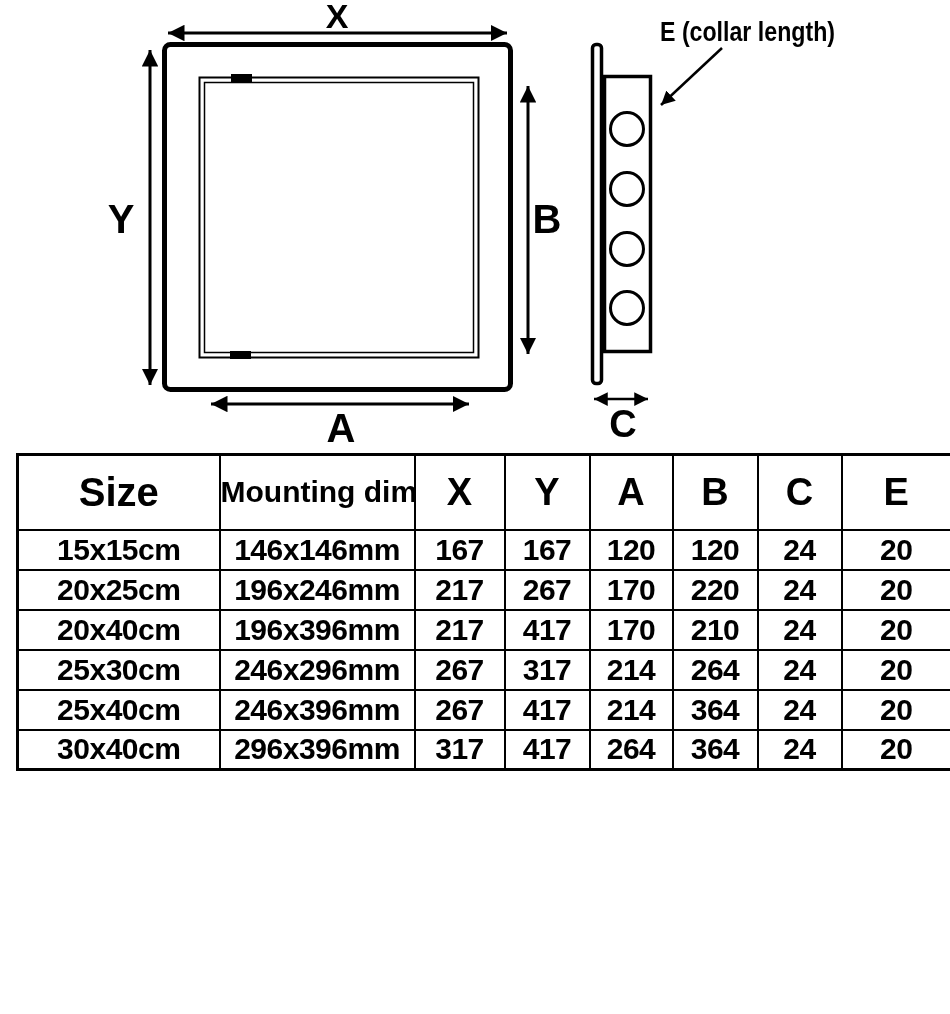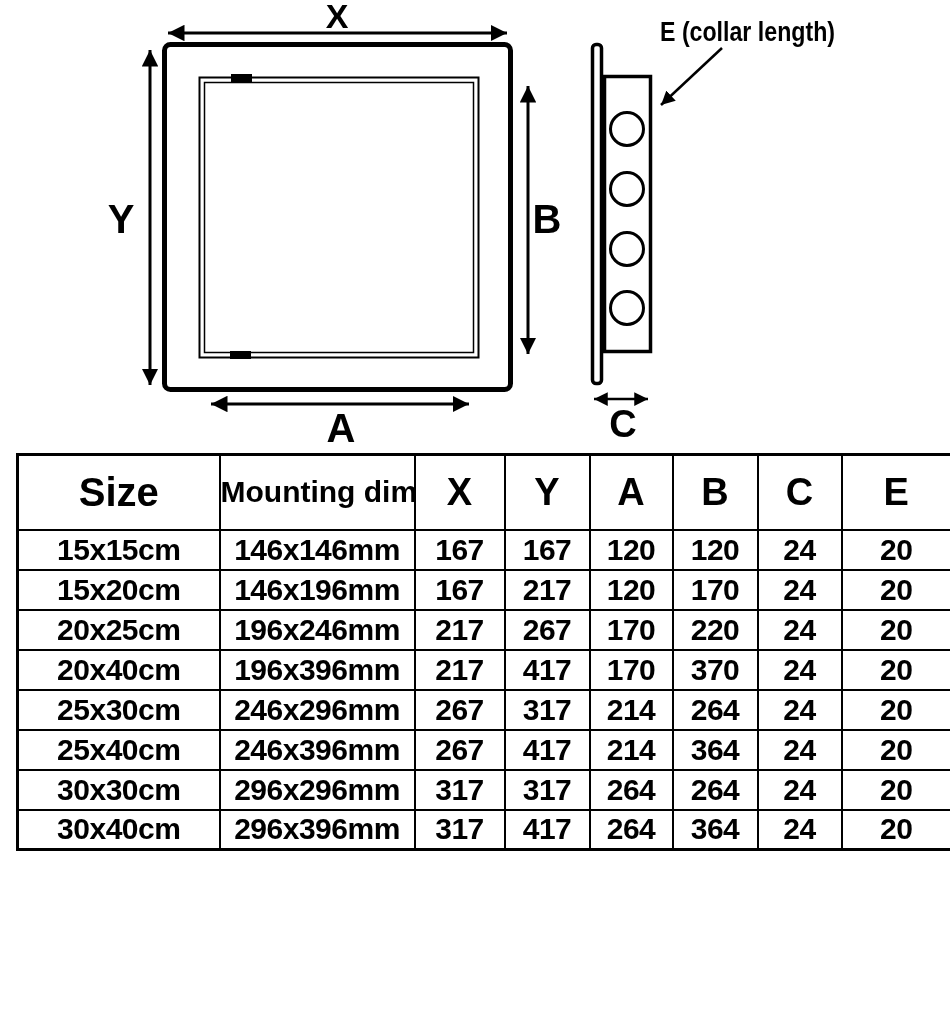--- a/index.html
+++ b/index.html
@@ -107,46 +107,36 @@
           <td>15x15cm</td>
           <td>146x146mm</td>
           <td>167</td>
           <td>167</td>
           <td>120</td>
           <td>120</td>
           <td>24</td>
           <td>20</td>
         </tr>
         <tr>
-          <td>15x20cm</td>
-          <td>146x196mm</td>
-          <td>167</td>
-          <td>217</td>
-          <td>120</td>
-          <td>170</td>
-          <td>24</td>
-          <td>20</td>
-        </tr>
-        <tr>
           <td>20x25cm</td>
           <td>196x246mm</td>
           <td>217</td>
           <td>267</td>
           <td>170</td>
           <td>220</td>
           <td>24</td>
           <td>20</td>
         </tr>
         <tr>
           <td>20x40cm</td>
           <td>196x396mm</td>
           <td>217</td>
           <td>417</td>
           <td>170</td>
-          <td>370</td>
+          <td>210</td>
           <td>24</td>
           <td>20</td>
         </tr>
         <tr>
           <td>25x30cm</td>
           <td>246x296mm</td>
           <td>267</td>
           <td>317</td>
           <td>214</td>
           <td>264</td>
@@ -157,30 +147,20 @@
           <td>25x40cm</td>
           <td>246x396mm</td>
           <td>267</td>
           <td>417</td>
           <td>214</td>
           <td>364</td>
           <td>24</td>
           <td>20</td>
         </tr>
         <tr>
-          <td>30x30cm</td>
-          <td>296x296mm</td>
-          <td>317</td>
-          <td>317</td>
-          <td>264</td>
-          <td>264</td>
-          <td>24</td>
-          <td>20</td>
-        </tr>
-        <tr>
           <td>30x40cm</td>
           <td>296x396mm</td>
           <td>317</td>
           <td>417</td>
           <td>264</td>
           <td>364</td>
           <td>24</td>
           <td>20</td>
         </tr>
       </tbody>

